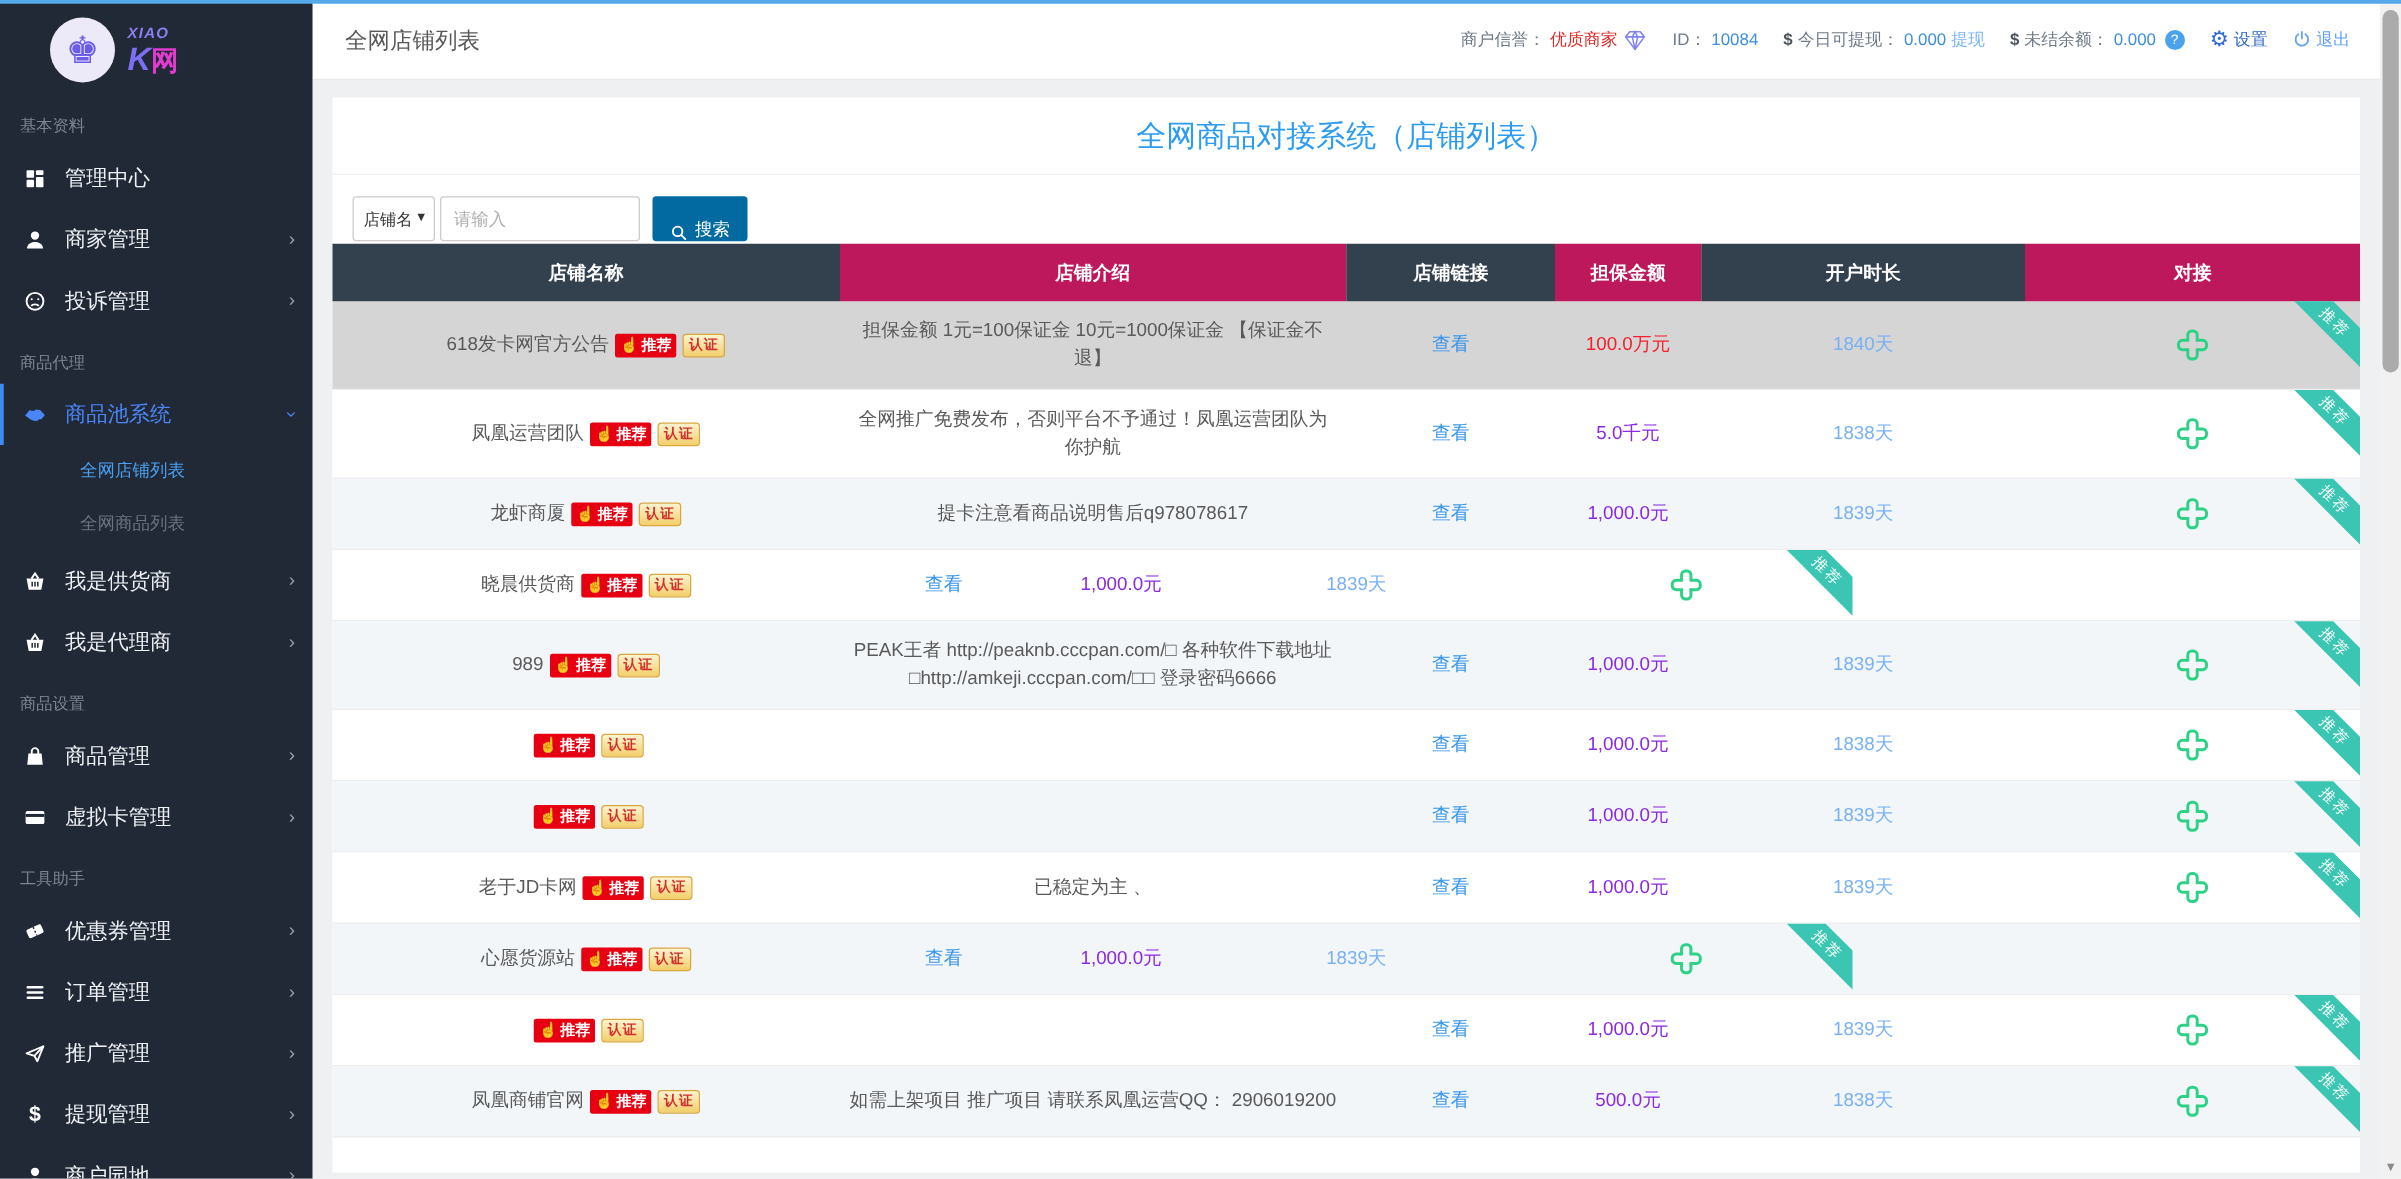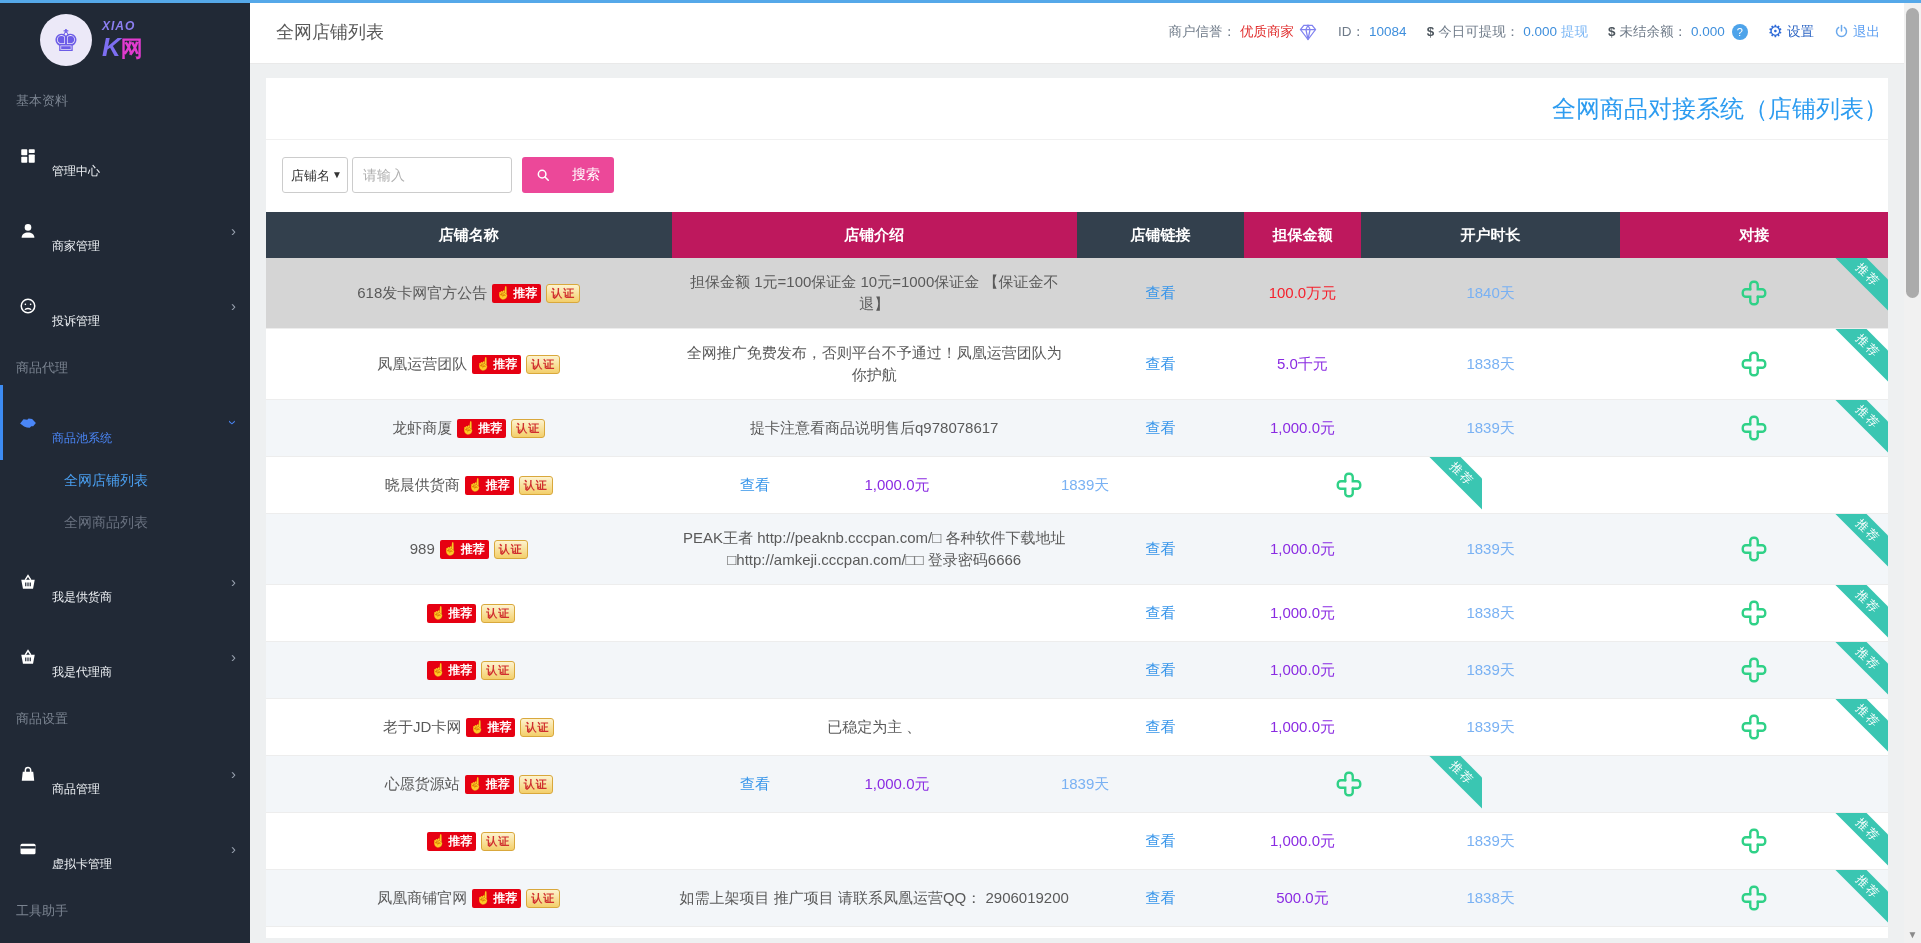--- a/index.html
+++ b/index.html
@@ -15,21 +15,21 @@
   .logo-circle { width:52px; height:52px; border-radius:50%; background:#ece9f8; display:flex; align-items:center; justify-content:center; font-size:30px; color:#6c5ce7; flex:0 0 52px; }
   .logo-text { line-height:1; }
   .logo-xiao { font-size:12px; font-style:italic; font-weight:bold; color:#8d7ff2; letter-spacing:1px; }
   .logo-kwang { margin-top:2px; }
   .logo-k { font-size:26px; font-weight:bold; font-style:italic; color:#7d6ef2; }
   .logo-net { font-size:22px; font-weight:bold; color:#e23bd0; }
   .group-label { color:#7b8491; font-size:13px; padding:16px 0 8px 16px; }
   .menu-item { display:flex; align-items:center; gap:15px; padding:13px 14px 13px 16px; cursor:pointer; color:#eef1f5; border-left:3px solid transparent; }
   .menu-item .mi-icon { width:18px; height:18px; display:inline-flex; color:#ffffff; flex:0 0 18px; align-items:center; justify-content:center; }
   .menu-item .mi-icon svg { width:18px; height:18px; }
-  .menu-item .mi-label { font-size:12px;margin-top:32px; }
+  .menu-item .mi-label { font-size:17px; }
   .menu-item .mi-chevron { margin-left:auto; color:#97a0ae; font-size:15px; line-height:1; }
   .menu-item.active { color:#4a86f7; border-left-color:#3d8bf2; }
   .menu-item.active .mi-icon { color:#4a86f7; }
   .menu-item.active .mi-chevron { color:#4a86f7; transform:rotate(90deg); }
   .submenu-item { padding:12px 0 12px 64px; font-size:14px; color:#6a7280; cursor:pointer; }
   .submenu-item.active { color:#4a9ff0; }
 
   
   .main { position:absolute; left:250px; top:0; right:17px; height:943px; }
   .navbar { height:64px; background:#fff; border-bottom:1px solid #e9e9e9; display:flex; align-items:center; padding:0 24px 0 26px; }
@@ -41,28 +41,28 @@
   .val-blue { color:#3f8fdc; }
   .link-light { color:#7bb6f5; cursor:pointer; }
   .q-badge { width:16px; height:16px; border-radius:50%; background:#4da3ea; color:#fff; font-size:11px; display:inline-flex; align-items:center; justify-content:center; margin-left:3px; cursor:pointer; }
   .gear-ic { color:#2f6bd8; font-size:17px; line-height:1; }
   .set-lbl { color:#2e66c4; }
   .out-lbl { color:#5c9ff2; }
   .dollar-sym { color:#4d565e; font-weight:bold; }
 
   .content { padding:14px 16px; height:879px; background:#eef0f1; }
   .card { background:#fff; min-height:860px; }
-  .card-title { text-align:right; padding:15px 0 14px; font-size:24px; color:#2d9cf0; border-bottom:1px solid #f0f0f0; }
-  .search-row { padding:17px 16px 19px; display:flex; align-items:center; }
+  .card-title { text-align:center; padding:15px 0 14px; font-size:24px; color:#2d9cf0; border-bottom:1px solid #f0f0f0; }
+  .search-row { padding:17px 16px 2px; display:flex; align-items:center; }
   .select-wrap { position:relative; display:inline-block; }
   .search-select { appearance:none; -webkit-appearance:none; width:66px; height:36px; border:1px solid #ccc; border-radius:3px; background:#fff; font-size:13px; color:#333; padding:0 16px 0 8px; font-family:inherit; }
   .select-arrow { position:absolute; right:6px; top:12px; font-size:10px; color:#333; pointer-events:none; }
   .search-input { width:160px; height:36px; border:1px solid #ccc; border-radius:3px; margin-left:4px; padding:0 10px; font-size:14px; color:#333; font-family:inherit; }
   .search-input::placeholder { color:#b0b0b0; }
-  .search-btn { margin-left:10px; height:36px; display:inline-flex; align-items:center; gap:22px; background:#ec4899; color:#fff; border:none; border-radius:3px; padding:0 14px; font-size:14px; cursor:pointer; font-family:inherit; }
+  .search-btn { margin-left:10px; height:36px; display:inline-flex; align-items:flex-end; gap:6px; background:#0369a1; color:#fff; border:none; border-radius:3px; padding:0 14px; font-size:14px; cursor:pointer; font-family:inherit; }
 
   
   .table { width:100%; }
   .thead { display:flex; }
   .th { height:46px; display:flex; align-items:center; justify-content:center; color:#fff; font-size:15px; font-weight:bold; }
   .h-dark { background:#33404d; }
   .h-green { background:#be185d; }
   .c1{width:25%;} .c2{width:25%;} .c3{width:10.3%;} .c4{width:7.2%;} .c5{width:16%;} .c6{width:16.5%;}
   .trow { display:flex; border-bottom:1px solid #ededed; background:#fff; }
   .trow.striped { background:#f3f6f9; }

